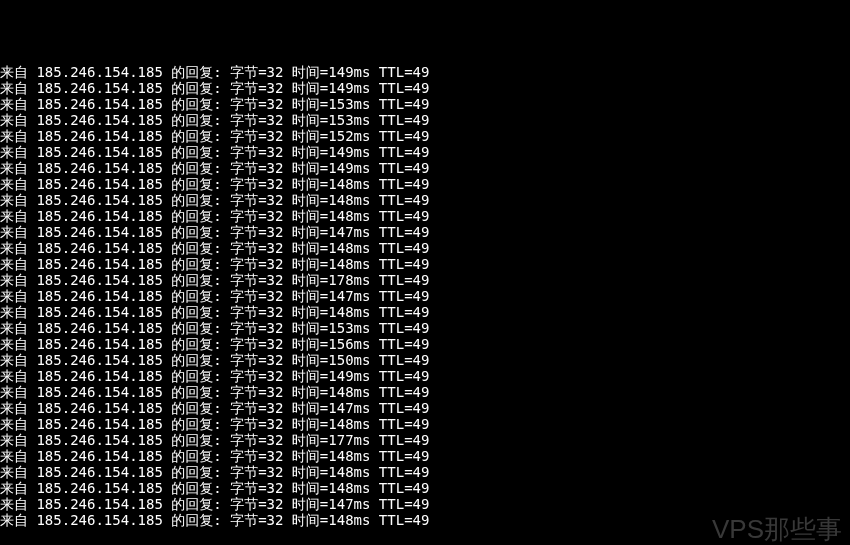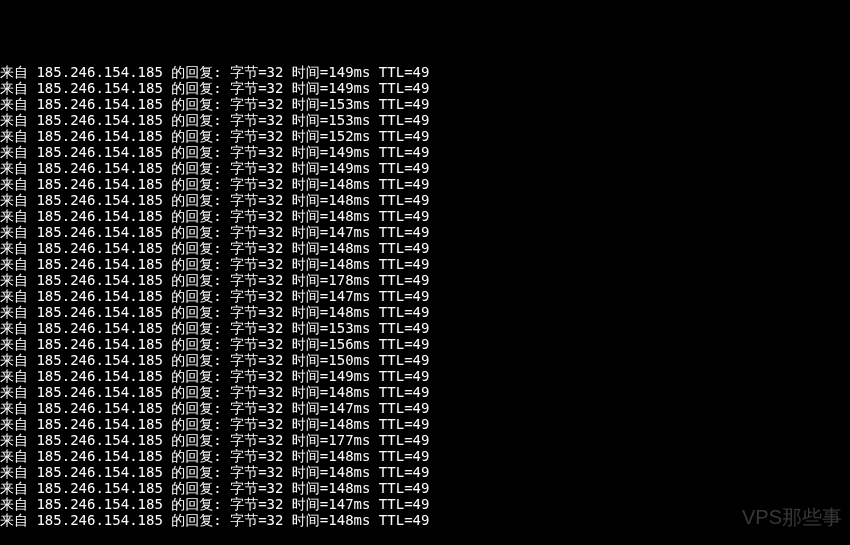--- a/index.html
+++ b/index.html
@@ -25,23 +25,23 @@
     }
     .line {
       height: 16px;
     }
     .blank-line {
       height: 16px;
     }
     .watermark {
       position: absolute;
       right: 8px;
-      bottom: 20px;
+      bottom: 8px;
       color: rgba(140, 140, 140, 0.4);
-      font-size: 20px;
+      font-size: 26px;
       font-family: "SimSun", sans-serif;
       pointer-events: none;
     }
   </style>
 </head>
 <body>
 
 
 
 <div class="terminal" id="terminal"><div class="line">来自 185.246.154.185 的回复: 字节=32 时间=149ms TTL=49</div><div class="line">来自 185.246.154.185 的回复: 字节=32 时间=149ms TTL=49</div><div class="line">来自 185.246.154.185 的回复: 字节=32 时间=153ms TTL=49</div><div class="line">来自 185.246.154.185 的回复: 字节=32 时间=153ms TTL=49</div><div class="line">来自 185.246.154.185 的回复: 字节=32 时间=152ms TTL=49</div><div class="line">来自 185.246.154.185 的回复: 字节=32 时间=149ms TTL=49</div><div class="line">来自 185.246.154.185 的回复: 字节=32 时间=149ms TTL=49</div><div class="line">来自 185.246.154.185 的回复: 字节=32 时间=148ms TTL=49</div><div class="line">来自 185.246.154.185 的回复: 字节=32 时间=148ms TTL=49</div><div class="line">来自 185.246.154.185 的回复: 字节=32 时间=148ms TTL=49</div><div class="line">来自 185.246.154.185 的回复: 字节=32 时间=147ms TTL=49</div><div class="line">来自 185.246.154.185 的回复: 字节=32 时间=148ms TTL=49</div><div class="line">来自 185.246.154.185 的回复: 字节=32 时间=148ms TTL=49</div><div class="line">来自 185.246.154.185 的回复: 字节=32 时间=178ms TTL=49</div><div class="line">来自 185.246.154.185 的回复: 字节=32 时间=147ms TTL=49</div><div class="line">来自 185.246.154.185 的回复: 字节=32 时间=148ms TTL=49</div><div class="line">来自 185.246.154.185 的回复: 字节=32 时间=153ms TTL=49</div><div class="line">来自 185.246.154.185 的回复: 字节=32 时间=156ms TTL=49</div><div class="line">来自 185.246.154.185 的回复: 字节=32 时间=150ms TTL=49</div><div class="line">来自 185.246.154.185 的回复: 字节=32 时间=149ms TTL=49</div><div class="line">来自 185.246.154.185 的回复: 字节=32 时间=148ms TTL=49</div><div class="line">来自 185.246.154.185 的回复: 字节=32 时间=147ms TTL=49</div><div class="line">来自 185.246.154.185 的回复: 字节=32 时间=148ms TTL=49</div><div class="line">来自 185.246.154.185 的回复: 字节=32 时间=177ms TTL=49</div><div class="line">来自 185.246.154.185 的回复: 字节=32 时间=148ms TTL=49</div><div class="line">来自 185.246.154.185 的回复: 字节=32 时间=148ms TTL=49</div><div class="line">来自 185.246.154.185 的回复: 字节=32 时间=148ms TTL=49</div><div class="line">来自 185.246.154.185 的回复: 字节=32 时间=147ms TTL=49</div><div class="line">来自 185.246.154.185 的回复: 字节=32 时间=148ms TTL=49</div><div class="blank-line"></div><div class="line">185.246.154.185 的 Ping 统计信息:</div></div>

